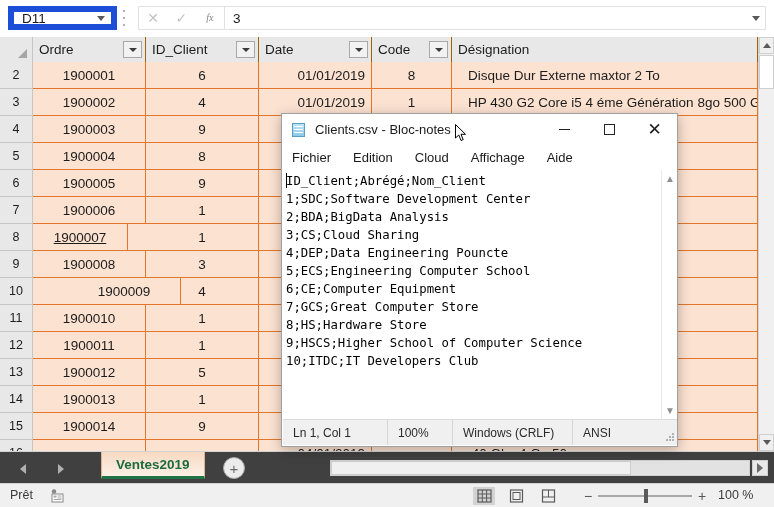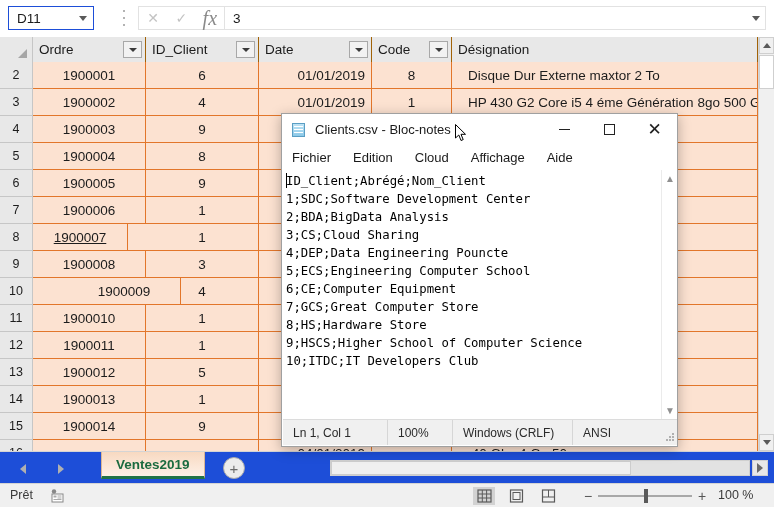--- a/index.html
+++ b/index.html
@@ -19,22 +19,22 @@
 
   
   .formula-row {
     position: absolute; left: 0; top: 0;
     width: 774px; height: 37px;
     background: #ffffff;
     border-bottom: 1px solid #d4d4d4;
   }
   .namebox {
     position: absolute; left: 8px; top: 6px;
-    width: 86px; height: 24px;
-    border: 1px solid #1d4ed8;
+    width: 109px; height: 24px;
+    border: 6px solid #1d4ed8;
     background: #ffffff;
     box-sizing: border-box;
     display: flex; align-items: center;
   }
   .namebox-text {
     font-size: 13.5px; color: #1a1a1a;
     padding-left: 8px; flex: 1;
     white-space: nowrap; overflow: hidden;
   }
   .namebox-arrow {
@@ -62,21 +62,21 @@
     border-right: none;
     background: #ffffff;
     box-sizing: border-box;
     display: flex; align-items: center; justify-content: space-around;
   }
   .fb-ic {
     font-size: 14px; color: #c3c3c3;
     width: 26px; text-align: center; line-height: 1;
     user-select: none;
   }
-  .fb-ic.fx { font-style: italic; font-family: "Liberation Serif", serif; font-size: 20px; color: #8a8a8a; }
+  .fb-ic.fx { font-style: italic; font-family: "Liberation Serif", serif; font-size: 10px; color: #8a8a8a; }
   .fb-input {
     position: absolute; left: 224px; top: 6px;
     width: 542px; height: 24px;
     border: 1px solid #e2e2e2;
     background: #ffffff;
     box-sizing: border-box;
     display: flex; align-items: center;
   }
   .fb-value {
     font-size: 13.5px; color: #1a1a1a; padding-left: 8px;
@@ -216,21 +216,21 @@
   }
   .ar-dn {
     width:0;height:0;border-left:4px solid transparent;border-right:4px solid transparent;
     border-top:5px solid #5a5a5a;
   }
 
   
   .tabbar {
     position: absolute; left: 0; top: 451px;
     width: 774px; height: 32px;
-    background: #1d4ed8;
+    background: #404040;
     border-top: 1px solid #d4d4d4;
   }
   .navbtns {
     position: absolute; left: 14px; top: 8px;
     width: 56px; height: 18px;
     display: flex; align-items: center; justify-content: space-between;
   }
   .nav-l, .nav-r {
     width: 18px; height: 18px; display:flex;align-items:center;justify-content:center;
   }

